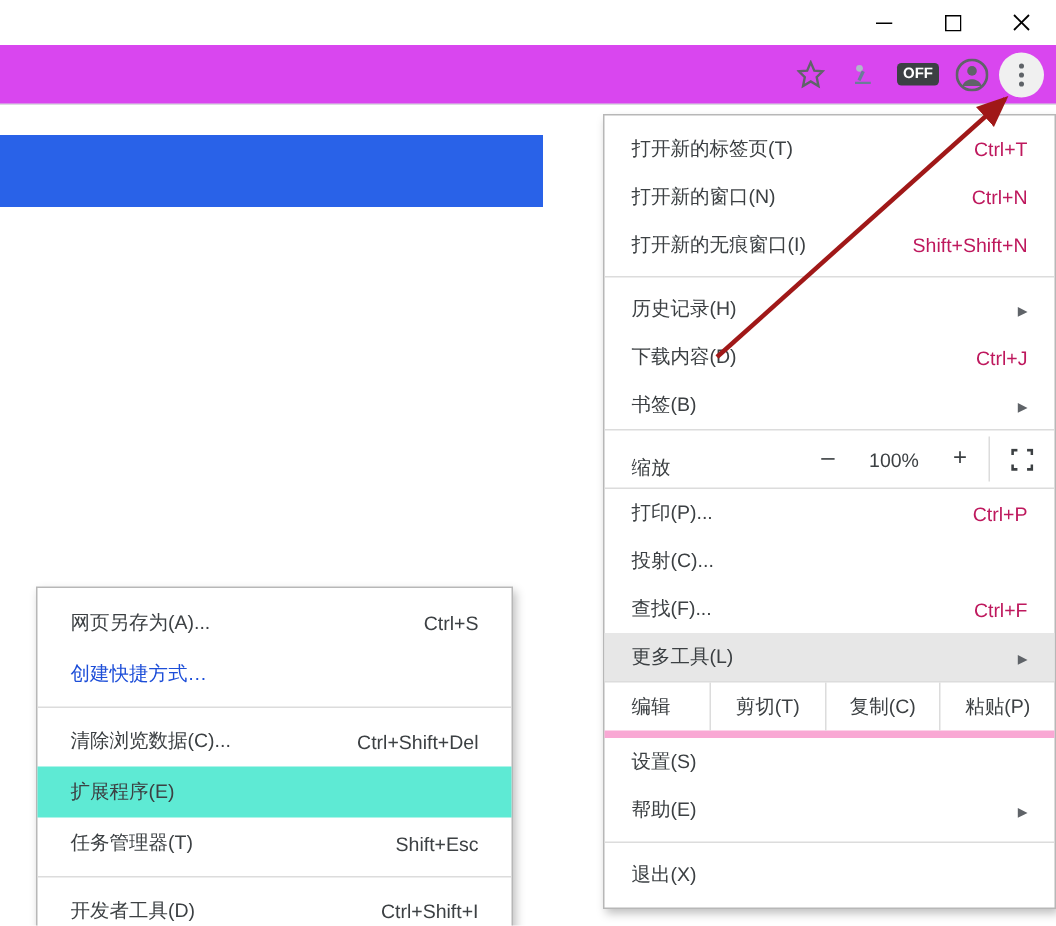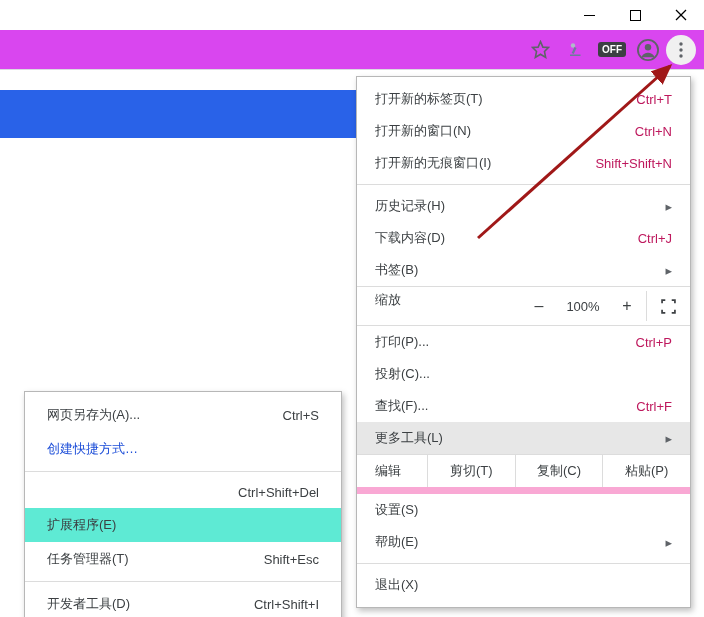--- a/index.html
+++ b/index.html
@@ -64,22 +64,22 @@
     top: 90px;
     left: 0;
     width: 362px;
     height: 48px;
     background: #2962e8;
   }
   
   .main-menu {
     position: absolute;
     top: 76px;
-    right: 13px;
-    width: 335px;
+    right: 0;
+    width: 302px;
     background: #fff;
     border: 1px solid #b7b7b7;
     box-shadow: 2px 3px 6px rgba(0,0,0,0.25);
     padding-top: 6px;
     padding-bottom: 6px;
   }
   .menu-item {
     display: flex;
     align-items: center;
     justify-content: space-between;
@@ -98,21 +98,21 @@
   .submenu-arrow {
     margin-left: 8px;
     color: #5f6368;
   }
   .menu-sep {
     border-top: 1px solid #dcdcdc;
     margin: 5px 0;
   }
   .zoom-row {
     display: flex;
-    align-items: flex-start;
+    align-items: flex-end;
     padding: 4px 0 4px 18px;
     border-top: 1px solid #dcdcdc;
     border-bottom: 1px solid #dcdcdc;
     gap: 28px;
   }
   .zoom-label { flex: 0 0 auto; }
   .zoom-controls {
     flex: 1;
     display: flex;
     align-items: center;
@@ -130,21 +130,21 @@
     display: flex;
     align-items: center;
     justify-content: center;
     border-left: 1px solid #dcdcdc;
     height: 30px;
   }
   .edit-row {
     display: flex;
     align-items: flex-end;
     border-top: 1px solid #dcdcdc;
-    border-bottom: 7px solid #f9a8d4;
+    border-bottom: 5px solid #f9a8d4;
   }
   .edit-label { padding: 7px 0 7px 18px; flex: 0 0 auto; width: 70px; }
   .edit-cell {
     flex: 1;
     text-align: center;
     padding: 7px 0;
     border-left: 1px solid #dcdcdc;
   }
   
   .sub-menu {
@@ -311,20 +311,21 @@
 <div class="sub-menu">
   <div class="sub-item">
     <span>网页另存为(A)...</span>
     <span class="shortcut">Ctrl+S</span>
   </div>
   <div class="sub-item disabled">
     <span>创建快捷方式…</span>
   </div>
   <div class="menu-sep"></div>
   <div class="sub-item">
+    <span>清除浏览数据(C)...</span>
     <span class="shortcut">Ctrl+Shift+Del</span>
   </div>
   <div class="sub-item highlight">
     <span>扩展程序(E)</span>
   </div>
   <div class="sub-item">
     <span>任务管理器(T)</span>
     <span class="shortcut">Shift+Esc</span>
   </div>
   <div class="menu-sep"></div>

